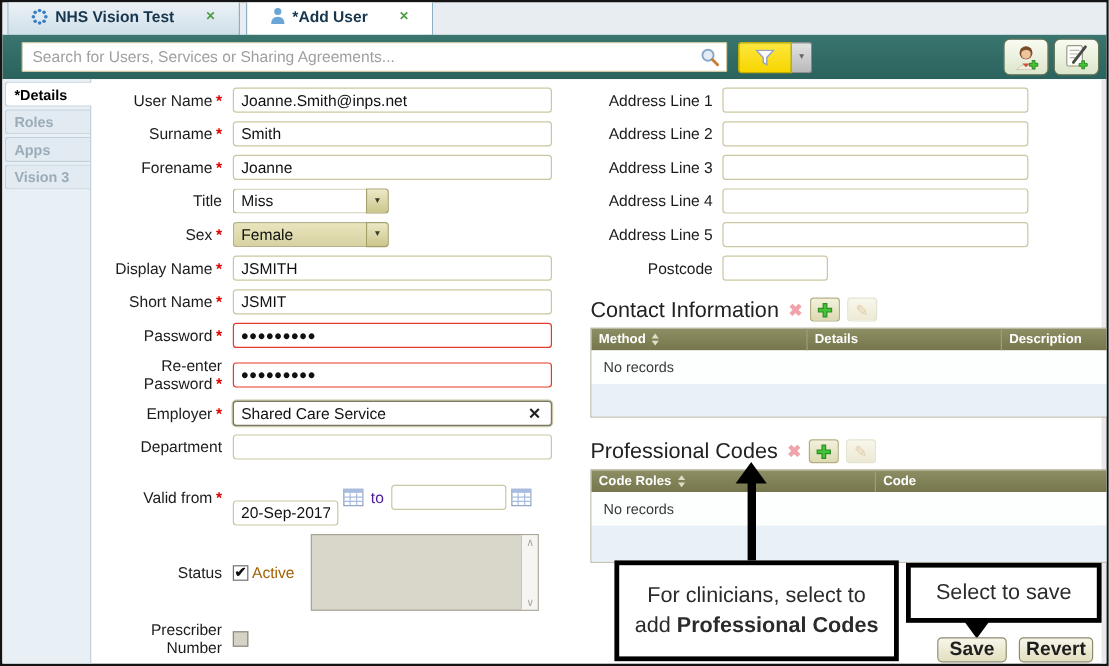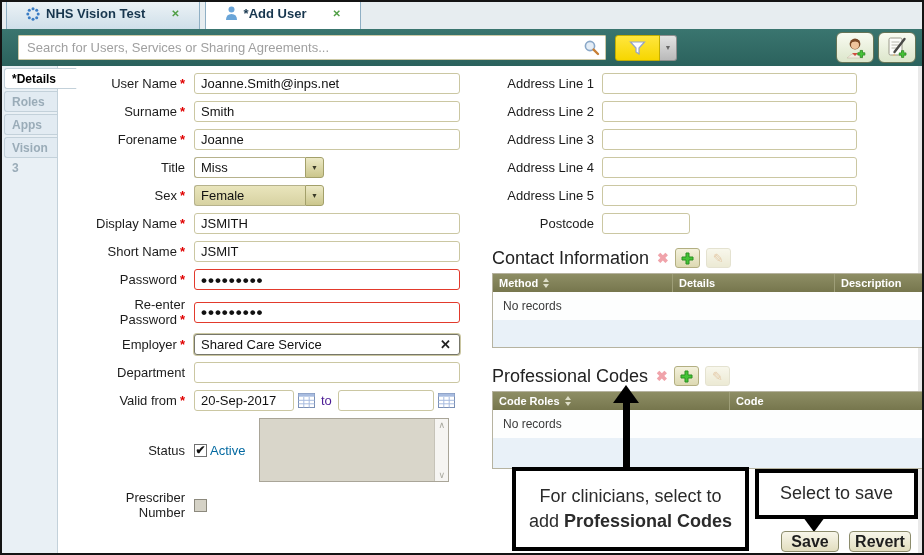--- a/index.html
+++ b/index.html
@@ -33,21 +33,21 @@
                display:flex; align-items:center; justify-content:center; cursor:pointer; }
   .tool-right { margin-left:auto; margin-right:6px; display:flex; gap:4px; }
   .tool-btn { width:38px; height:31px; border:1px solid #667456; border-radius:6px;
               background:linear-gradient(#f9fbf1,#dce6cb); display:flex; align-items:center; justify-content:center; cursor:pointer; }
 
   
   .content { position:absolute; top:64px; left:0; right:0; bottom:0; background:#fff; }
   .rightstrip { position:absolute; right:0; top:0; bottom:0; width:4px; background:#e9e9e9; }
 
   
-  .sidebar { position:absolute; left:0; top:0; bottom:0; width:56px;
+  .sidebar { position:absolute; left:0; top:0; bottom:0; width:74px;
              background:#e9f0f5; border-right:1px solid #c3d1da; }
   .side-tab { position:relative; height:21px; line-height:20px; margin:2px 0 2px 2px; padding-left:7px;
               font-size:12px; font-weight:bold; color:#9aacb8; background:#e2ebf2;
               border:1px solid #c3d1da; border-right:none; border-radius:3px 0 0 3px; cursor:pointer; }
   .side-tab.active { background:#fff; color:#000; width:73px; z-index:3; border-right:1px solid #fff; }
 
   
   .lform { position:absolute; left:86px; top:7px; width:372px; }
   .rform { position:absolute; left:480px; top:7px; width:462px; }
   .frow { display:flex; align-items:center; margin-bottom:7px; min-height:21px; }
@@ -66,29 +66,29 @@
   .cval.sel { background:linear-gradient(#e9e5bc,#d7d2a2); }
   .cbtn { width:19px; height:21px; border:1px solid #a3a06a; border-radius:0 3px 3px 0;
           background:linear-gradient(#ece9c6,#cbc68c); color:#3a3a28; font-size:7px;
           display:flex; align-items:center; justify-content:center; cursor:pointer; }
 
   .empwrap { position:relative; flex:1; }
   .empwrap .txt { width:100%; }
   .clear-x { position:absolute; right:9px; top:3px; font-size:13px; font-weight:bold; color:#222; cursor:pointer; }
 
   .vf { display:flex; align-items:center; }
-  .txt.date1 { width:100px; }
+  .txt.date1 { width:88px;margin-top:27px; }
   .txt.date2 { width:96px; }
   .cal { width:17px; height:15px; margin-left:4px; cursor:pointer; }
   .to-lbl { font-size:13px; color:#4c1d95; margin:0 6px 0 6px; }
 
   .status-row { display:flex; align-items:center; margin-bottom:8px; }
   .cbx { width:13px; height:13px; border:1px solid #707070; background:#fff; position:relative;
          font-size:12px; line-height:11px; text-align:center; font-weight:bold; color:#111; cursor:pointer; }
-  .cbx-lbl { font-size:13px; color:#0369a1; margin-left:3px; }
+  .cbx-lbl { font-size:13px; color:#a16207; margin-left:3px; }
   .ta-box { width:190px; height:64px; margin-left:14px; background:#d9d6ca;
             border:1px solid #a9a598; position:relative; }
   .ta-scroll { position:absolute; right:0; top:0; bottom:0; width:14px; background:#f6f5f2;
                border-left:1px solid #c6c3b8; display:flex; flex-direction:column;
                justify-content:space-between; align-items:center; padding:1px 0;
                color:#a8a89e; font-size:9px; cursor:pointer; }
   .cbx.gray { background:#d5d2c6; border-color:#8c897d; }
 
   
   .sec-head { display:flex; align-items:center; margin:14px 0 5px 10px; height:20px; }

